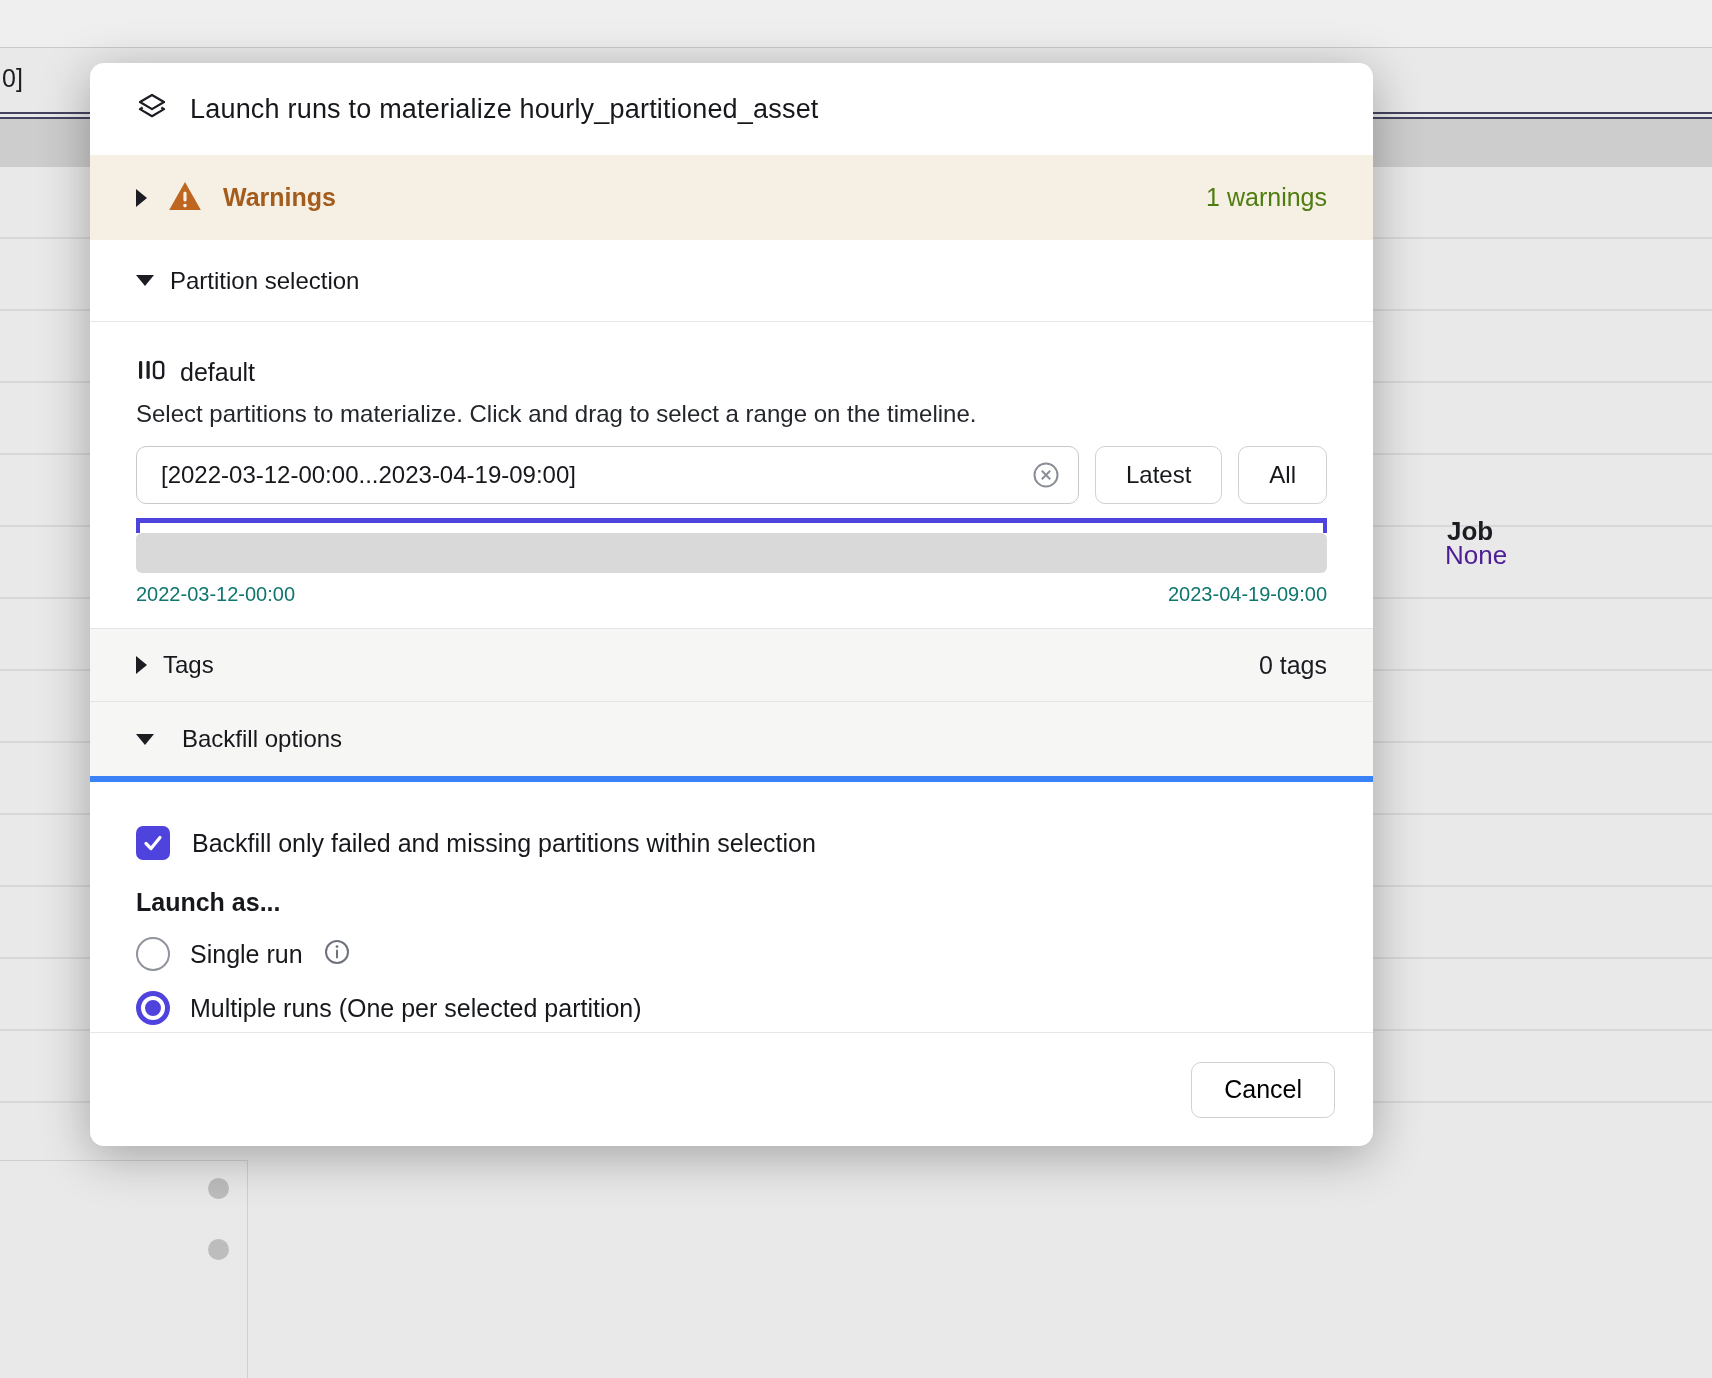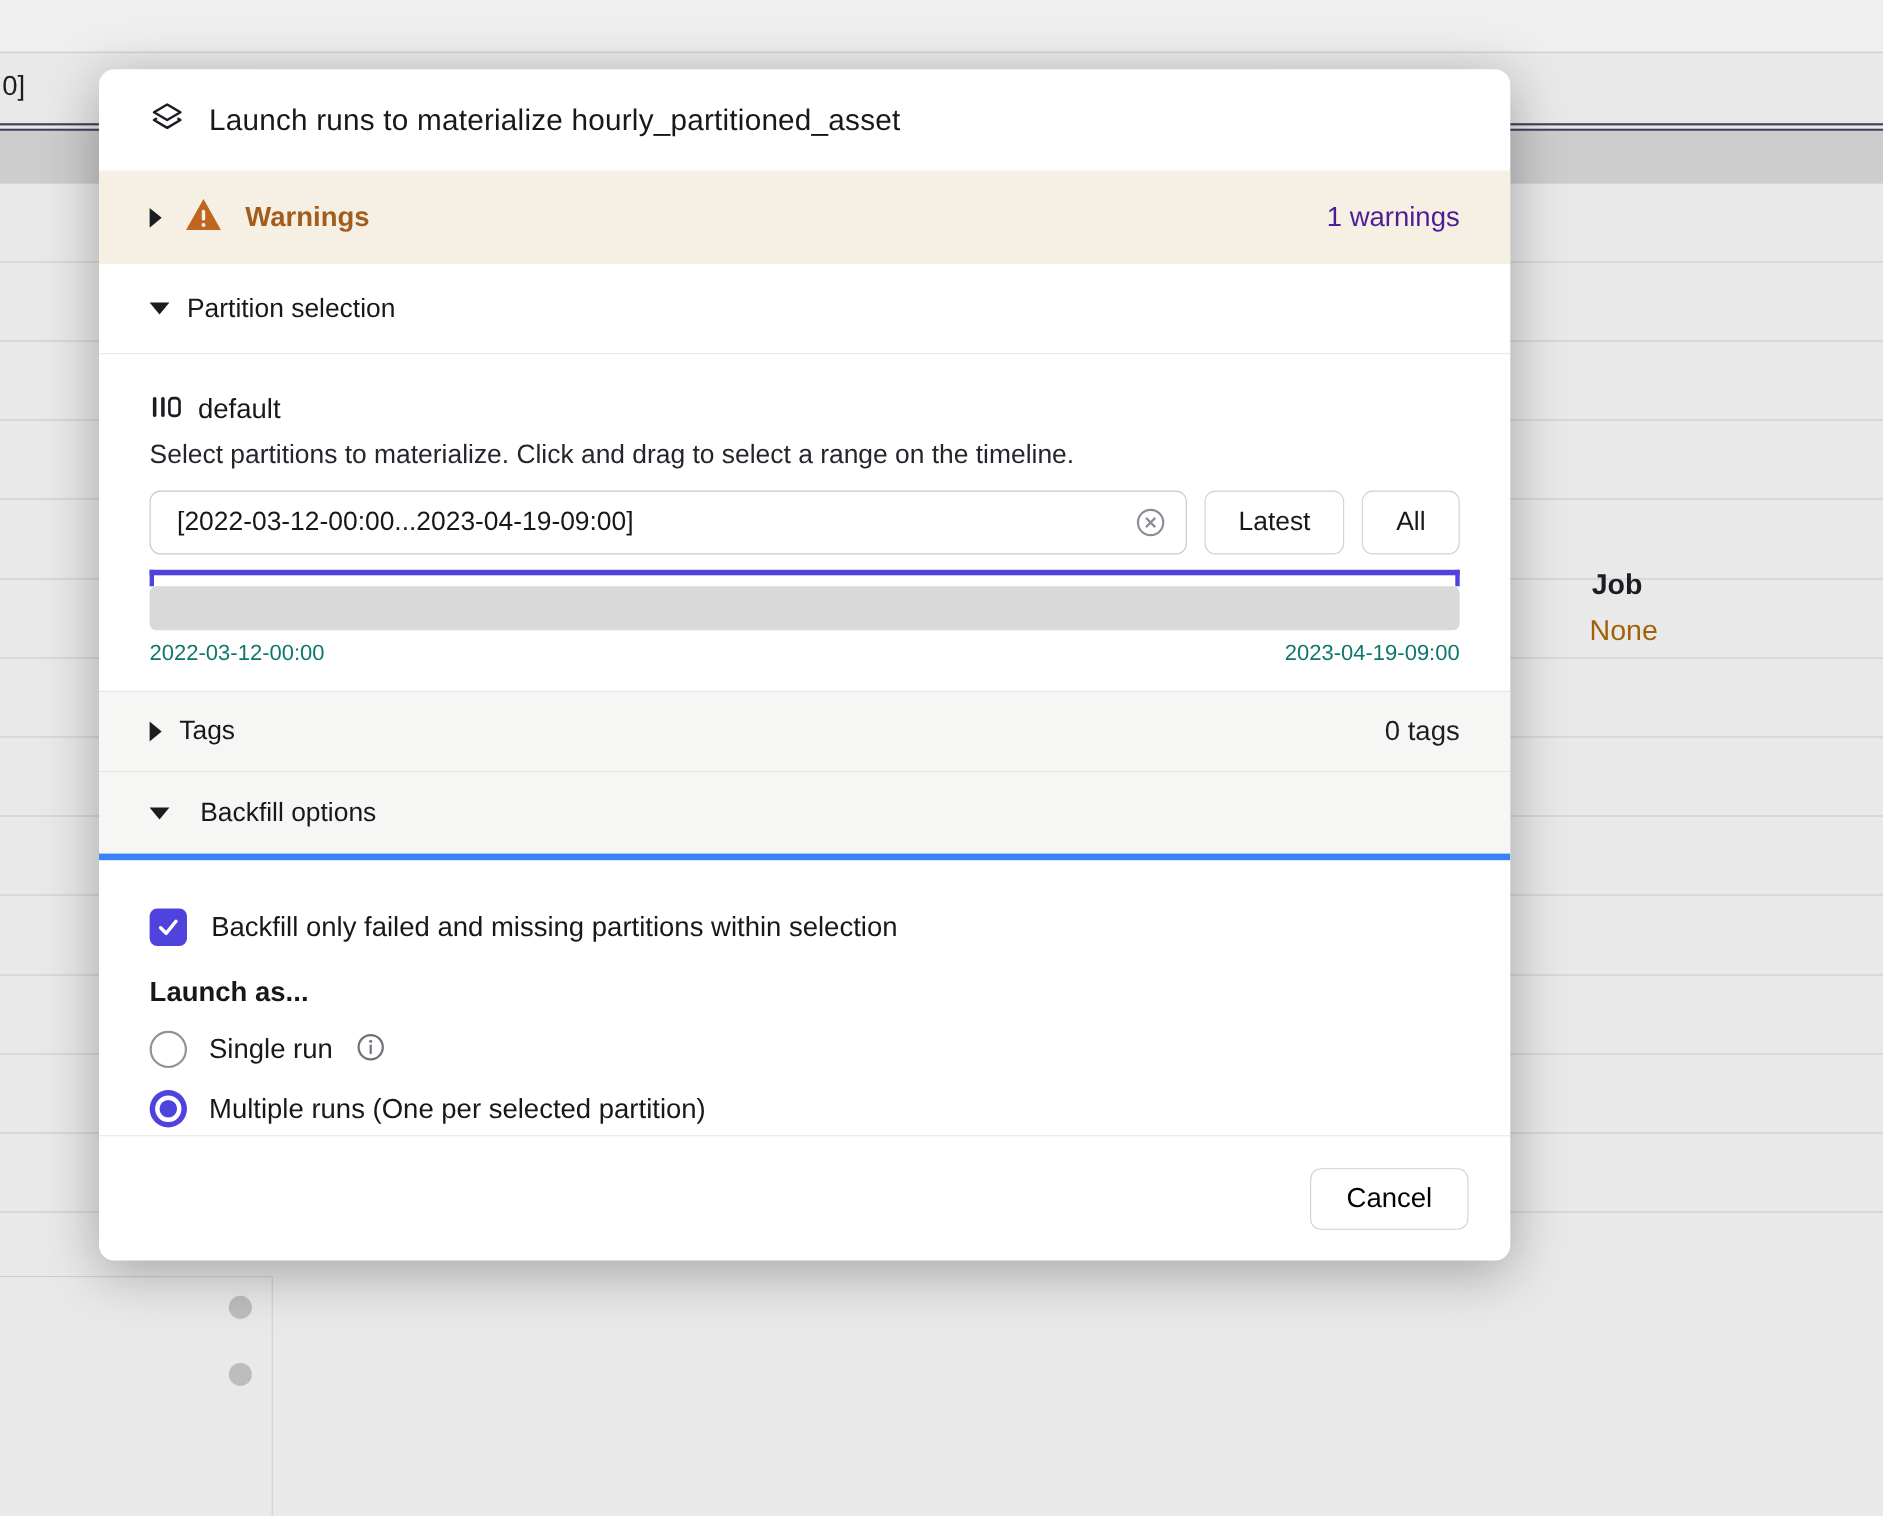--- a/index.html
+++ b/index.html
@@ -10,38 +10,38 @@
   .backdrop { position:absolute; inset:0; background:#e9e9e9; }
   .bg-topbar { position:absolute; left:0; top:0; width:100%; height:48px;
     background:#efefef; border-bottom:1px solid #c9c9c9; }
   .bg-partial-text { position:absolute; left:2px; top:64px; font-size:25px; color:#1b1d22; }
   .bg-tabline { position:absolute; left:0; top:112px; width:100%; height:7px;
     border-top:2px solid #454260; border-bottom:2px solid #454260; }
   .bg-band { position:absolute; left:0; top:119px; width:100%; height:48px; background:#cdcdcd; }
   .bg-rows { position:absolute; left:0; top:167px; width:100%; height:993px;
     background:repeating-linear-gradient(180deg,#e9e9e9 0 70px,#d8d8d8 70px 72px); }
   .bg-job-label { position:absolute; left:1447px; top:516px; font-size:26px; font-weight:700; color:#1b1d22; }
-  .bg-job-value { position:absolute; left:1445px; top:558px; font-size:26px; color:#a16207; }
+  .bg-job-value { position:absolute; left:1445px; top:540px; font-size:26px; color:#4c1d95; }
   .bg-hline { position:absolute; left:0; top:1160px; width:248px; height:1px; background:#cfcfcf; }
   .bg-vline { position:absolute; left:247px; top:1160px; width:1px; height:218px; background:#cfcfcf; }
   .bg-dot { position:absolute; left:208px; width:21px; height:21px; border-radius:50%; background:#bdbdbd; }
   .bg-dot.d1 { top:1178px; } .bg-dot.d2 { top:1239px; }
 
   
   .modal { position:absolute; left:90px; top:63px; width:1283px; height:1083px;
     background:#ffffff; border-radius:14px; overflow:hidden;
     box-shadow:0 10px 50px rgba(0,0,0,0.30); display:flex; flex-direction:column; }
 
   .m-header { height:92px; flex:0 0 92px; display:flex; align-items:center; gap:22px; padding:0 46px; }
   .m-title { font-size:27px; font-weight:500; letter-spacing:.2px; }
 
   .row-warnings { height:85px; flex:0 0 85px; background:#f6efe3; display:flex; align-items:center;
     padding:0 46px; gap:22px; cursor:pointer; }
   .warn-text { font-size:25px; font-weight:700; color:#a35c1c; }
-  .warn-count { margin-left:auto; font-size:25px; color:#4c1d95; }
+  .warn-count { margin-left:auto; font-size:25px; color:#4d7c0f; }
 
   .row-sec-head { display:flex; align-items:center; gap:16px; padding:0 46px; cursor:pointer; }
   .row-partition { height:82px; flex:0 0 82px; background:#fff; border-bottom:1px solid #e7e7e7; }
   .sec-title { font-size:24px; font-weight:400; }
 
   .part-content { flex:0 0 306px; padding:34px 46px 0; }
   .dim-row { display:flex; align-items:center; gap:14px; height:32px; }
   .dim-name { font-size:25px; font-weight:400; }
   .part-desc { margin-top:12px; font-size:24px; color:#23262b; }
 

